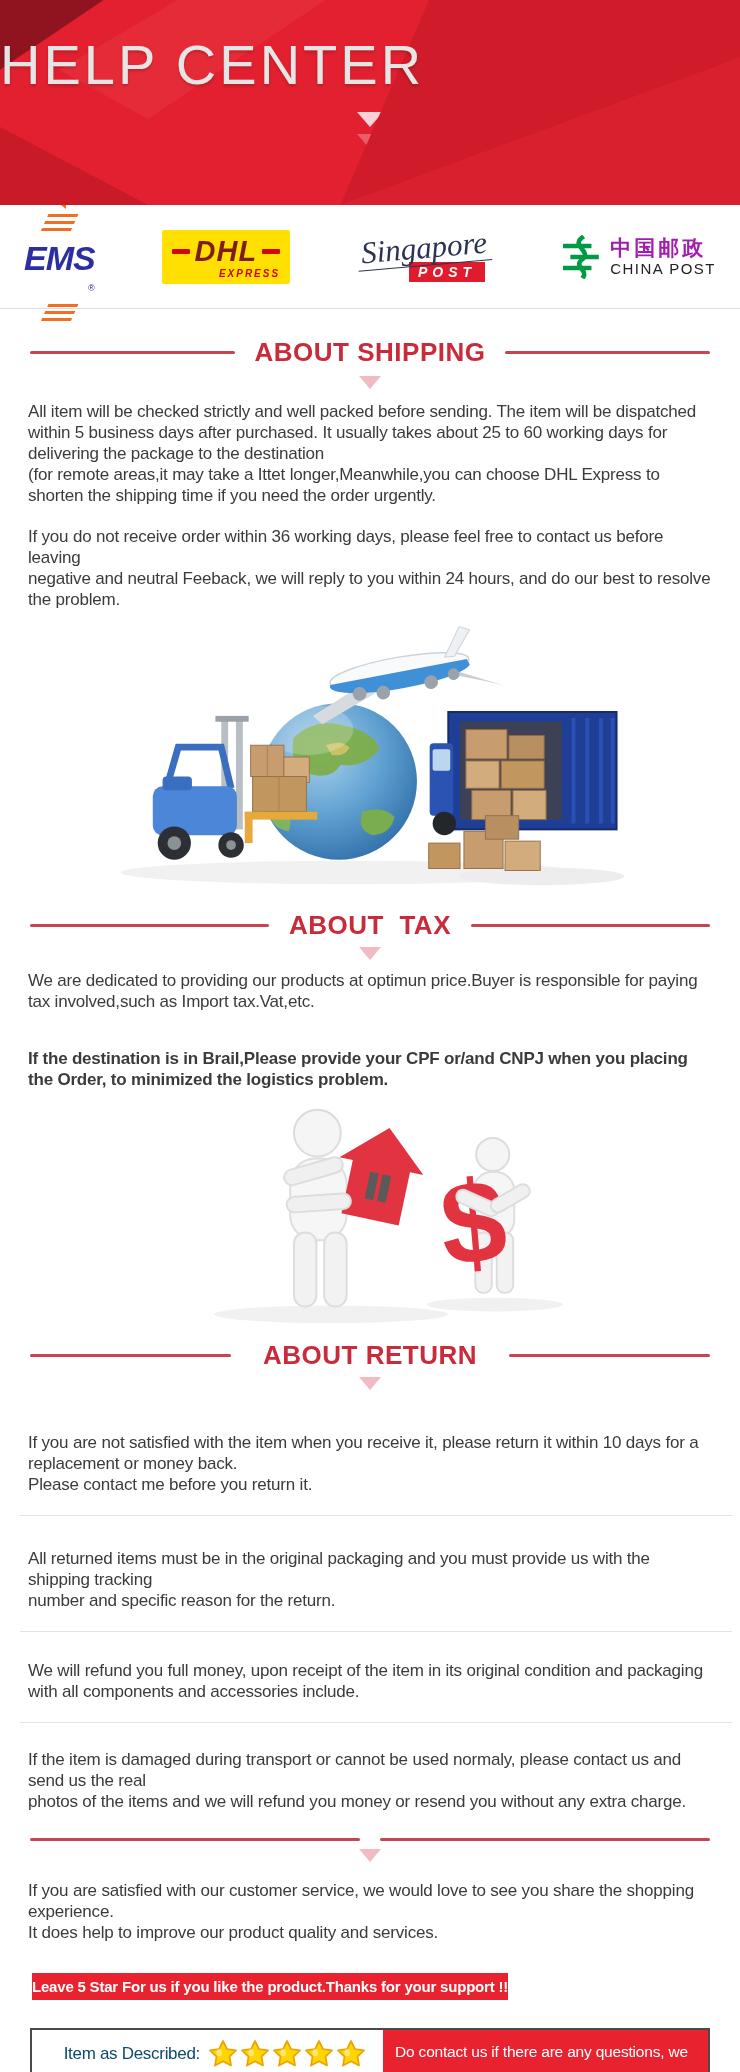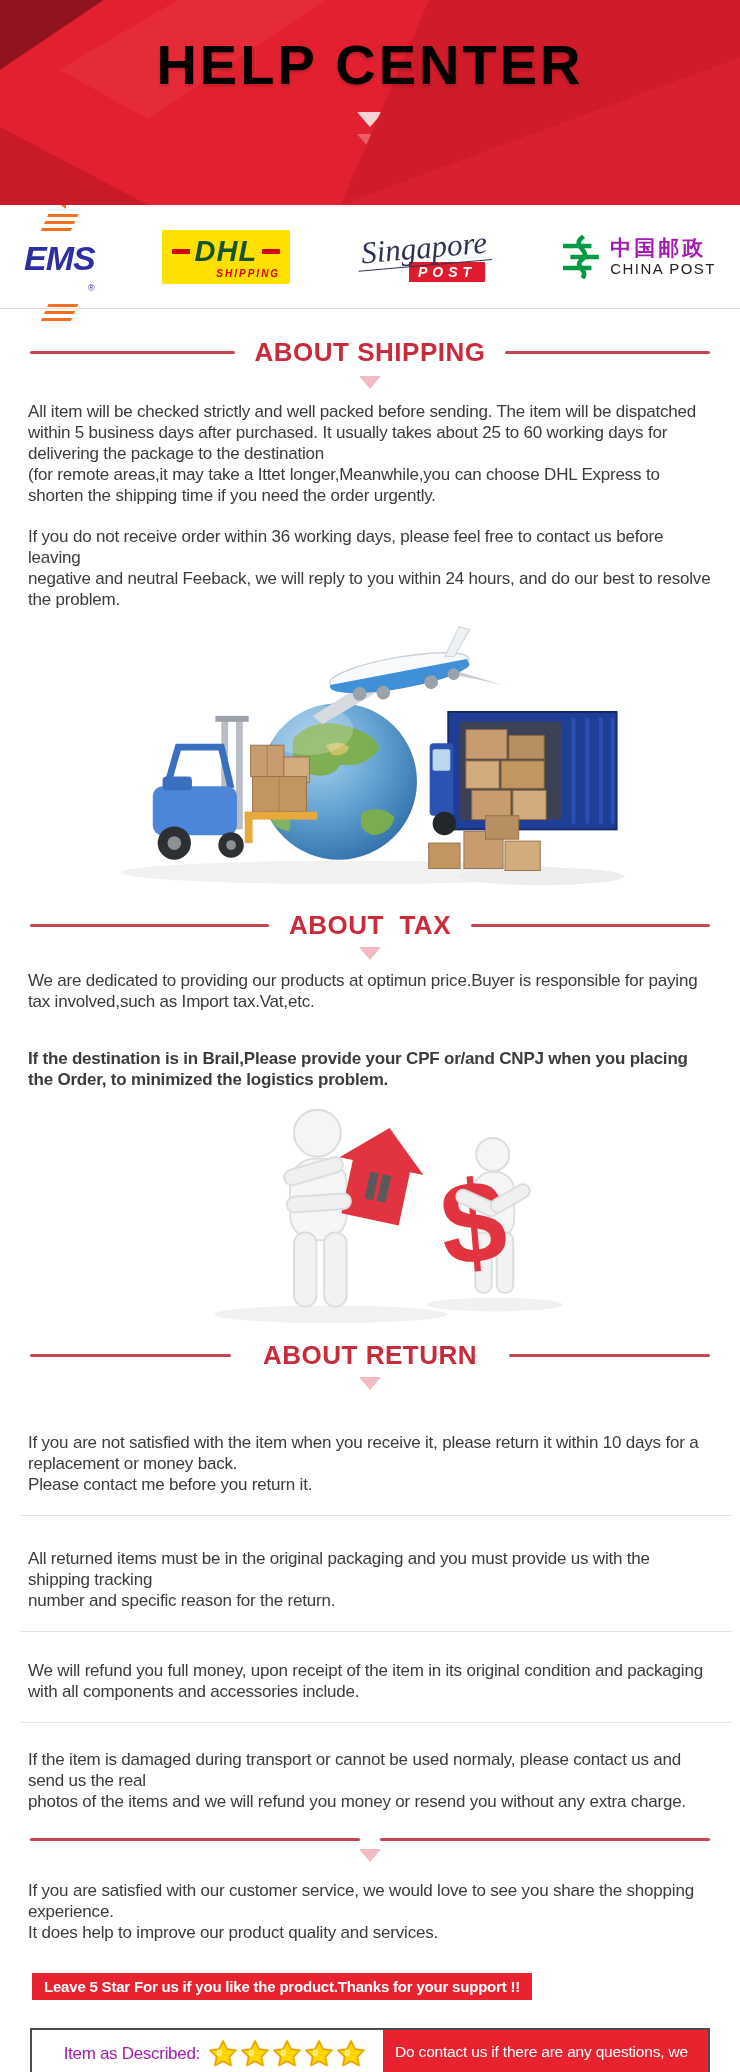--- a/index.html
+++ b/index.html
@@ -6,39 +6,39 @@
   body{width:740px;height:2072px;overflow:hidden;font-family:"Liberation Sans",sans-serif;position:relative;}
 
   
   .hero{position:relative;height:205px;background:#e2202f;overflow:hidden;}
   .facet{position:absolute;inset:0;}
   .f1{background:#8f141f;clip-path:polygon(0 0,14% 0,0 34%);}
   .f2{background:#cf1b2a;clip-path:polygon(58% 0,100% 0,100% 28%,46% 100%);}
   .f3{background:#d8202e;clip-path:polygon(100% 28%,100% 100%,46% 100%);}
   .f4{background:#ec3a45;clip-path:polygon(24% 0,44% 0,20% 58%,8% 34%);opacity:.45;}
   .f5{background:#c91a28;clip-path:polygon(0 62%,20% 100%,0 100%);}
-  .hero-title{position:relative;color:#000000;font-size:56px;font-weight:700;letter-spacing:3px;text-align:center;padding-top:32px;text-shadow:0 2px 3px rgba(0,0,0,.18);}
+  .hero-title{position:relative;color:#e5e5e5;font-size:56px;font-weight:400;letter-spacing:3px;text-align:left;padding-top:32px;text-shadow:0 2px 3px rgba(0,0,0,.18);}
   .chev{width:0;height:0;border-left:13px solid transparent;border-right:13px solid transparent;margin:0 auto;}
   .chev1{border-top:15px solid rgba(255,255,255,.8);margin-top:15px;}
   .chev2{border-top:15px solid rgba(255,255,255,.28);margin-top:7px;}
 
   
   .logos{height:104px;display:flex;align-items:center;justify-content:space-between;padding:0 24px;border-bottom:1px solid #ddd;box-sizing:border-box;}
   .logo{display:flex;align-items:center;}
   
   .ems{gap:5px;flex-direction:column;}
   .ems-flag{width:0;height:0;border-top:10px solid transparent;border-bottom:10px solid transparent;border-right:13px solid #f26f21;}
   .ems-stripes{width:30px;height:20px;background:repeating-linear-gradient(to bottom,#f26f21 0 3px,transparent 3px 7px);transform:skewX(-24deg);}
   .ems-word{font-size:34px;font-weight:900;font-style:italic;color:#2b2fa2;letter-spacing:-1px;}
   .ems-reg{font-size:9px;color:#2b2fa2;align-self:flex-end;margin-bottom:6px;}
   
   .dhl{background:#ffe000;padding:7px 10px 5px;flex-direction:column;border-radius:2px;}
   .dhl-row{display:flex;align-items:center;gap:5px;}
   .dhl-bar{height:5px;width:18px;background:#d40511;border-radius:1px;}
-  .dhl-word{font-size:29px;font-weight:900;font-style:italic;color:#14532d;letter-spacing:1px;line-height:1;}
+  .dhl-word{font-size:29px;font-weight:900;font-style:italic;color:#7f1d1d;letter-spacing:1px;line-height:1;}
   .dhl-sub{font-size:10px;font-style:italic;font-weight:700;color:#d40511;letter-spacing:2px;align-self:flex-end;margin-top:2px;}
   
   .singpost{flex-direction:column;align-items:flex-start;}
   .sing-script{font-family:"Liberation Serif",serif;font-style:italic;font-size:31px;color:#2c3352;transform:rotate(-5deg);line-height:1;border-bottom:1px solid #2c3352;padding:0 4px 2px;}
   .post-box{background:#e01b2d;color:#fff;font-style:italic;font-weight:700;letter-spacing:5px;font-size:14px;padding:2px 9px;margin:-4px 0 0 52px;}
   
   .cnpost{gap:8px;}
   .cn-col{display:flex;flex-direction:column;line-height:1.15;}
   .cn-zh{font-size:21px;font-weight:700;color:#a21caf;letter-spacing:3px;}
   .cn-en{font-size:15px;color:#222;letter-spacing:1.5px;}
@@ -46,25 +46,25 @@
   
   .sec-head{display:flex;align-items:center;gap:20px;margin:0 30px;}
   .sec-line{flex:1;height:3px;background:#c74550;border-radius:2px;}
   .sec-title{color:#c92b3a;font-size:26px;font-weight:700;letter-spacing:.5px;white-space:pre;}
   .sec-tri{width:0;height:0;border-left:11px solid transparent;border-right:11px solid transparent;border-top:13px solid #f2bac2;margin:0 auto;}
   .para{margin:0 28px;color:#3b3b3b;font-size:17px;letter-spacing:-.2px;line-height:21px;white-space:pre-line;}
   .rdiv{border:none;border-top:1px solid #e3e3e3;margin:0 8px 0 20px;}
   .illus{display:block;margin:0 auto;}
 
   
-  .banner{margin:30px 16px 0 32px;background:#e8232f;color:#fff;font-weight:700;font-size:15px;letter-spacing:-.2px;padding:5px 12px;width:fit-content;}
+  .banner{margin:30px 16px 0 32px;background:#e8232f;color:#fff;font-weight:700;font-size:15px;letter-spacing:-.2px;padding:5px 0;width:fit-content;}
   .rating-box{margin:28px 30px 0;border:2px solid #4a4a4a;display:flex;height:112px;}
   .rating-left{flex:1.12;background:#fff;padding:8px 4px 8px 10px;display:flex;flex-direction:column;justify-content:space-around;}
   .rating-row{display:flex;align-items:center;}
-  .rating-label{width:158px;text-align:right;font-size:17px;letter-spacing:-.3px;color:#a21caf;padding-right:8px;white-space:nowrap;}
+  .rating-label{width:158px;text-align:right;font-size:17px;letter-spacing:-.3px;color:#0c4a6e;padding-right:8px;white-space:nowrap;}
   .stars{display:flex;gap:2px;}
   .stars svg{display:block;}
   .rating-note{flex:1;background:#e8232f;color:#fff;font-size:15.5px;line-height:28px;padding:8px 12px;letter-spacing:-.2px;white-space:pre-line;}
 </style>
 </head>
 <body>
 
 <div class="hero">
   <div class="facet f1"></div>
   <div class="facet f2"></div>
@@ -83,21 +83,21 @@
     <span class="ems-word">EMS</span>
     <span class="ems-reg">®</span>
     <span class="ems-stripes"></span>
   </div>
   <div class="logo dhl">
     <div class="dhl-row">
       <span class="dhl-bar"></span>
       <span class="dhl-word">DHL</span>
       <span class="dhl-bar"></span>
     </div>
-    <span class="dhl-sub">SHIPPING</span>
+    <span class="dhl-sub">EXPRESS</span>
   </div>
   <div class="logo singpost">
     <span class="sing-script">Singapore</span>
     <span class="post-box">POST</span>
   </div>
   <div class="logo cnpost">
     <svg width="44" height="44" viewBox="0 0 48 48">
       <g stroke="#009a44" stroke-width="5" fill="none" stroke-linecap="square">
         <path d="M8 12 h26 M16 24 h26 M8 36 h26"></path>
         <path d="M26 3 c-12 9 12 15 0 24 c-9 7 6 11 2 18"></path>

